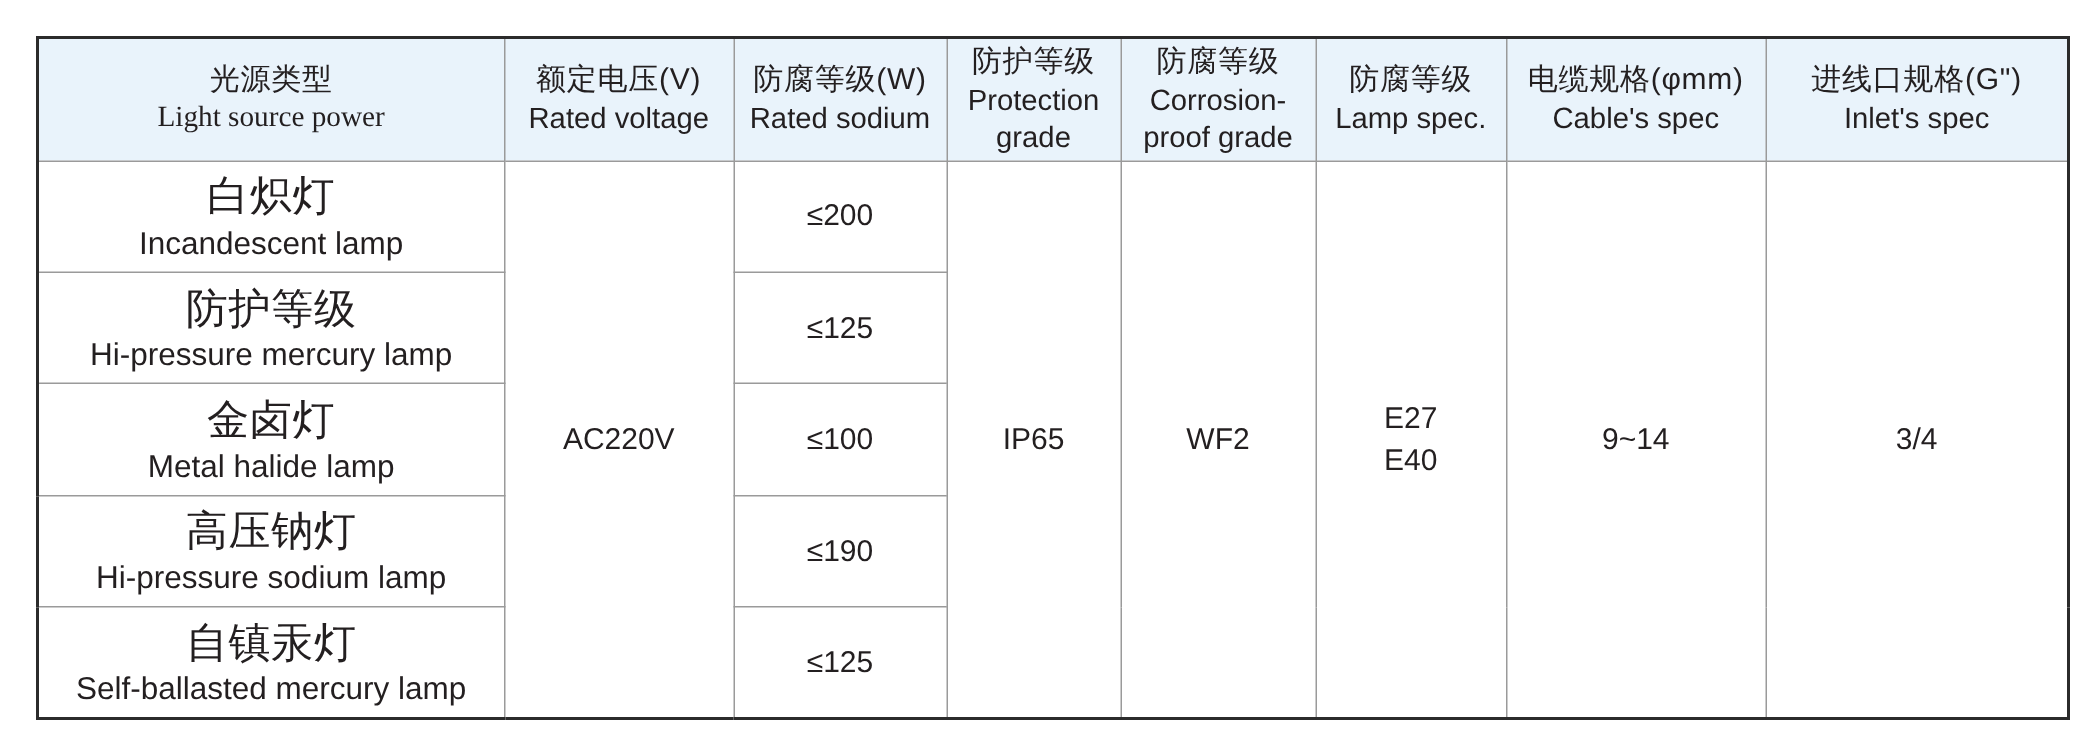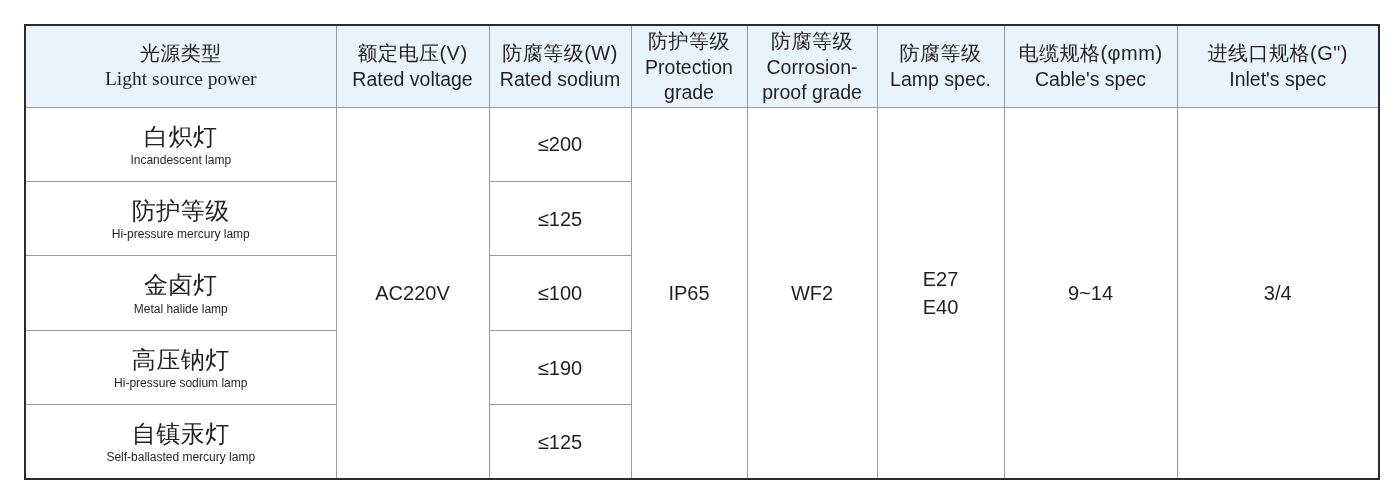--- a/index.html
+++ b/index.html
@@ -47,27 +47,27 @@
   }
   thead th.first-col { border-left: 2px solid #2b2b2b; font-family: Liberation Serif, serif; }
   thead th.last-col  { border-right: 2px solid #2b2b2b; }
 
   tbody td.first-col { border-left: 2px solid #2b2b2b; }
   tbody td.last-col  { border-right: 2px solid #2b2b2b; }
   tbody tr:last-child td { border-bottom: 2px solid #2b2b2b; }
 
   .cn {
     display: block;
-    font-size: 24px;
+    font-size: 28px;
     line-height: 1.34;
     letter-spacing: 0.5px;
   }
   .en {
     display: block;
-    font-size: 12px;
+    font-size: 21px;
     line-height: 1.28;
   }
   thead .cn { font-size: 20px; }
   thead .en { font-size: 19.5px; }
 
   td.val {
     font-size: 20px;
     line-height: 1.4;
   }
   td.val .line { display: block; }

